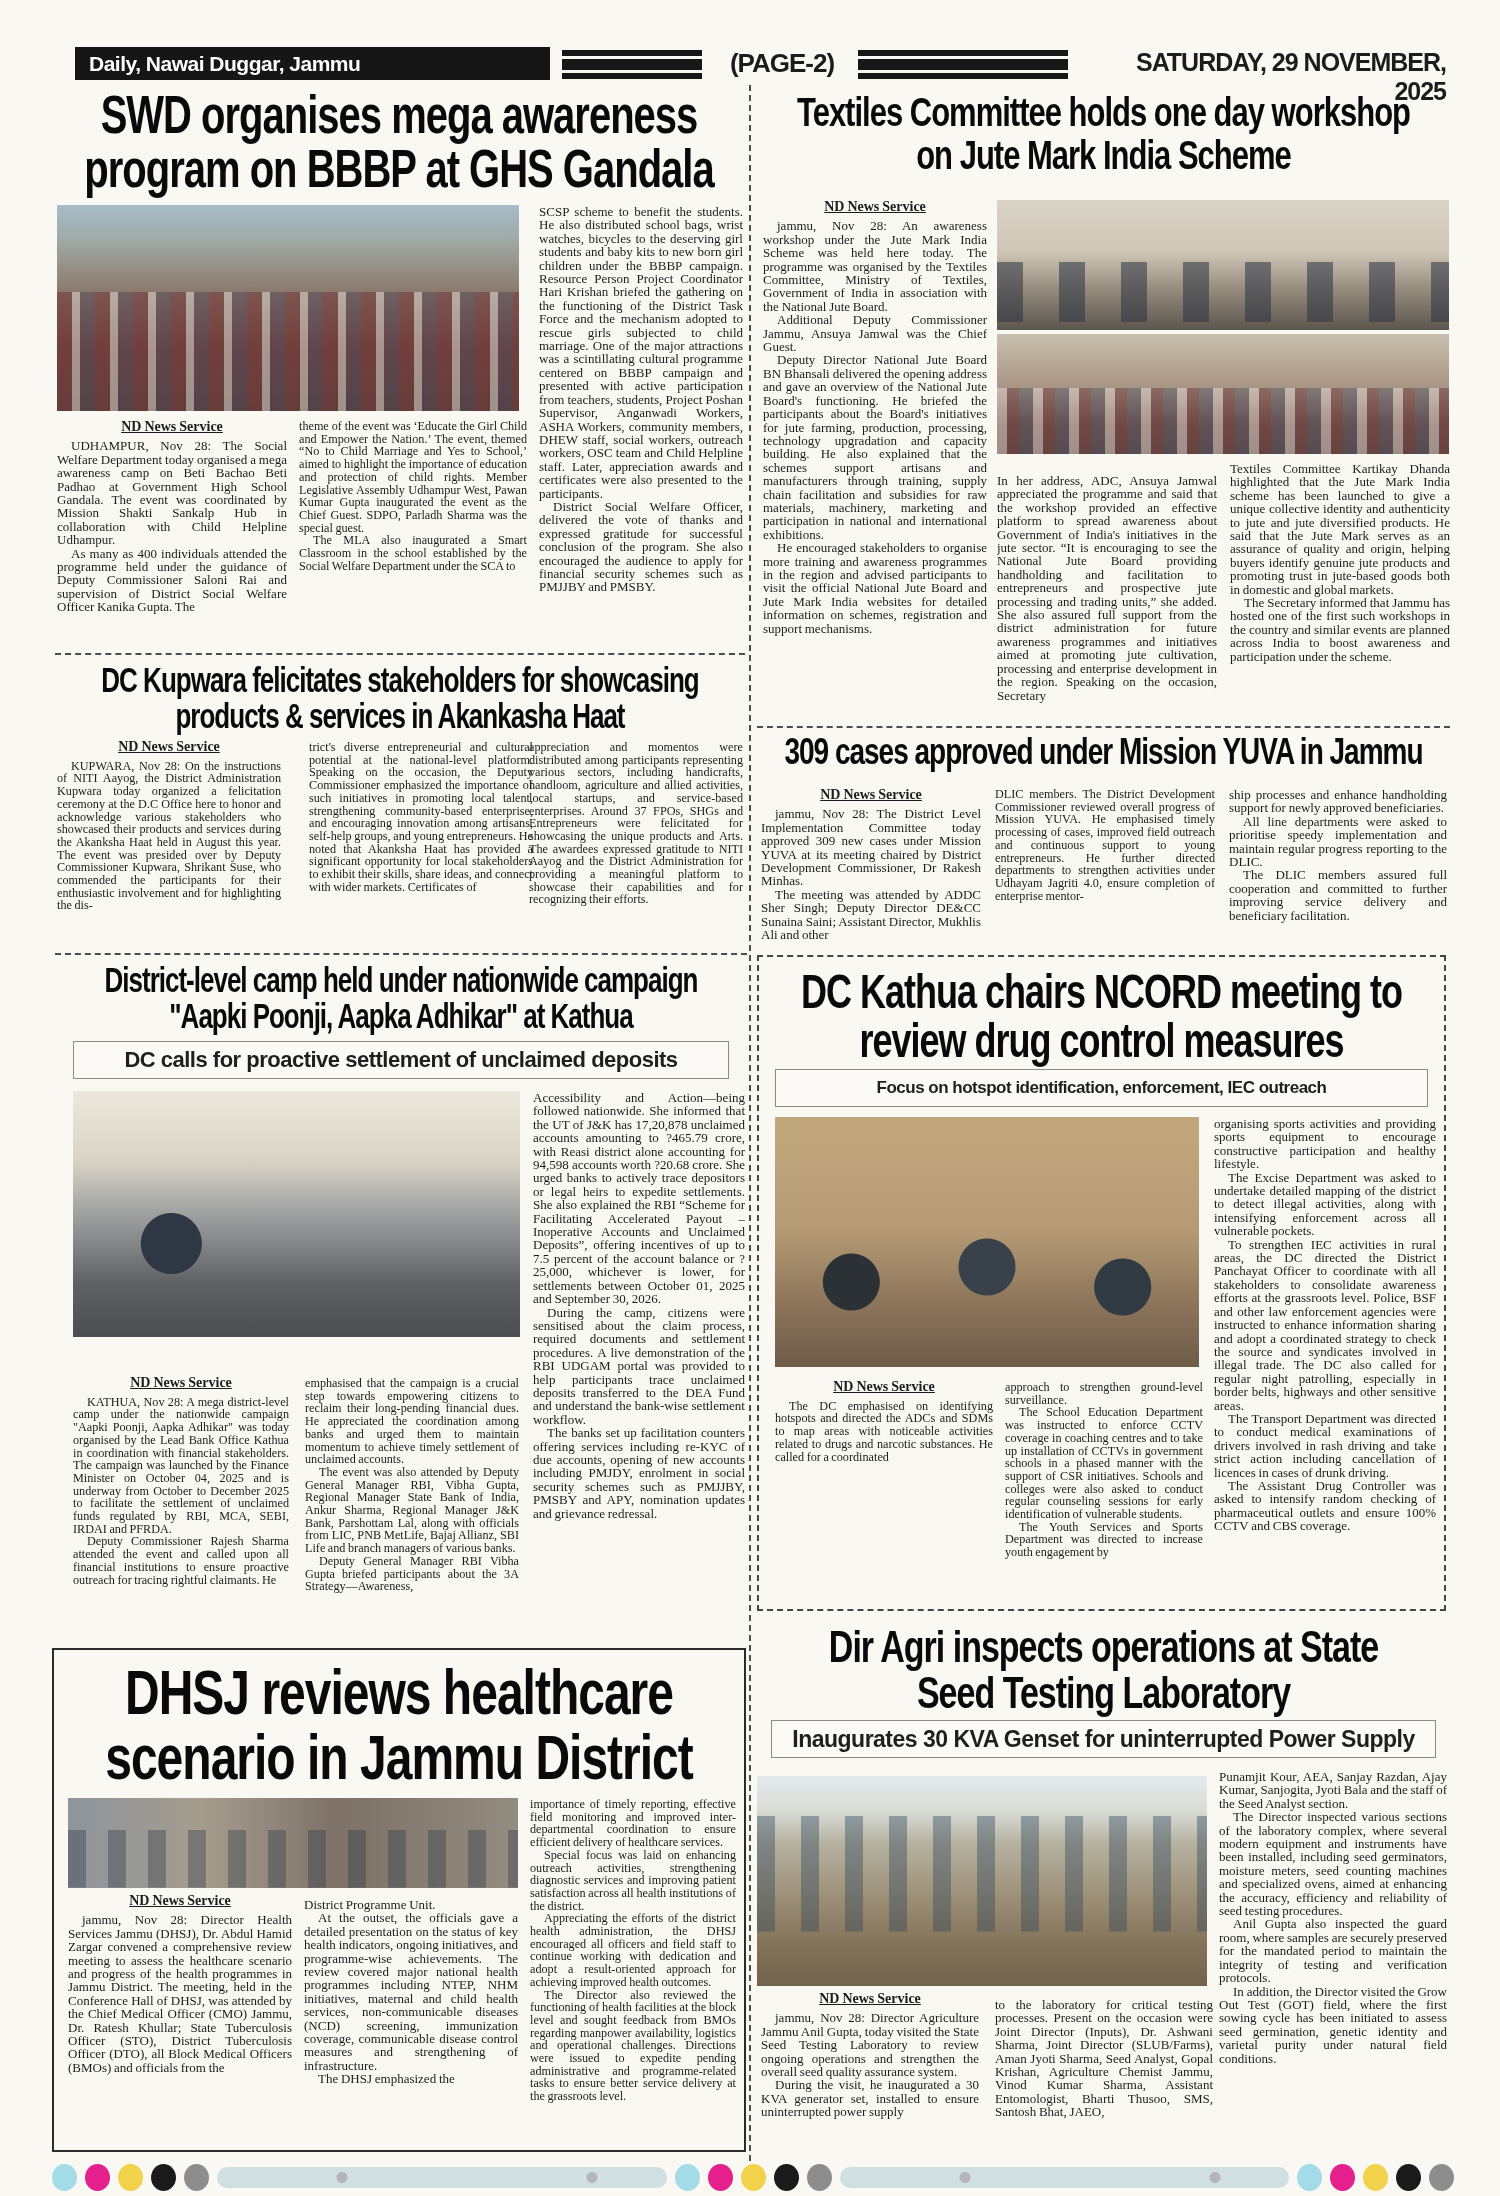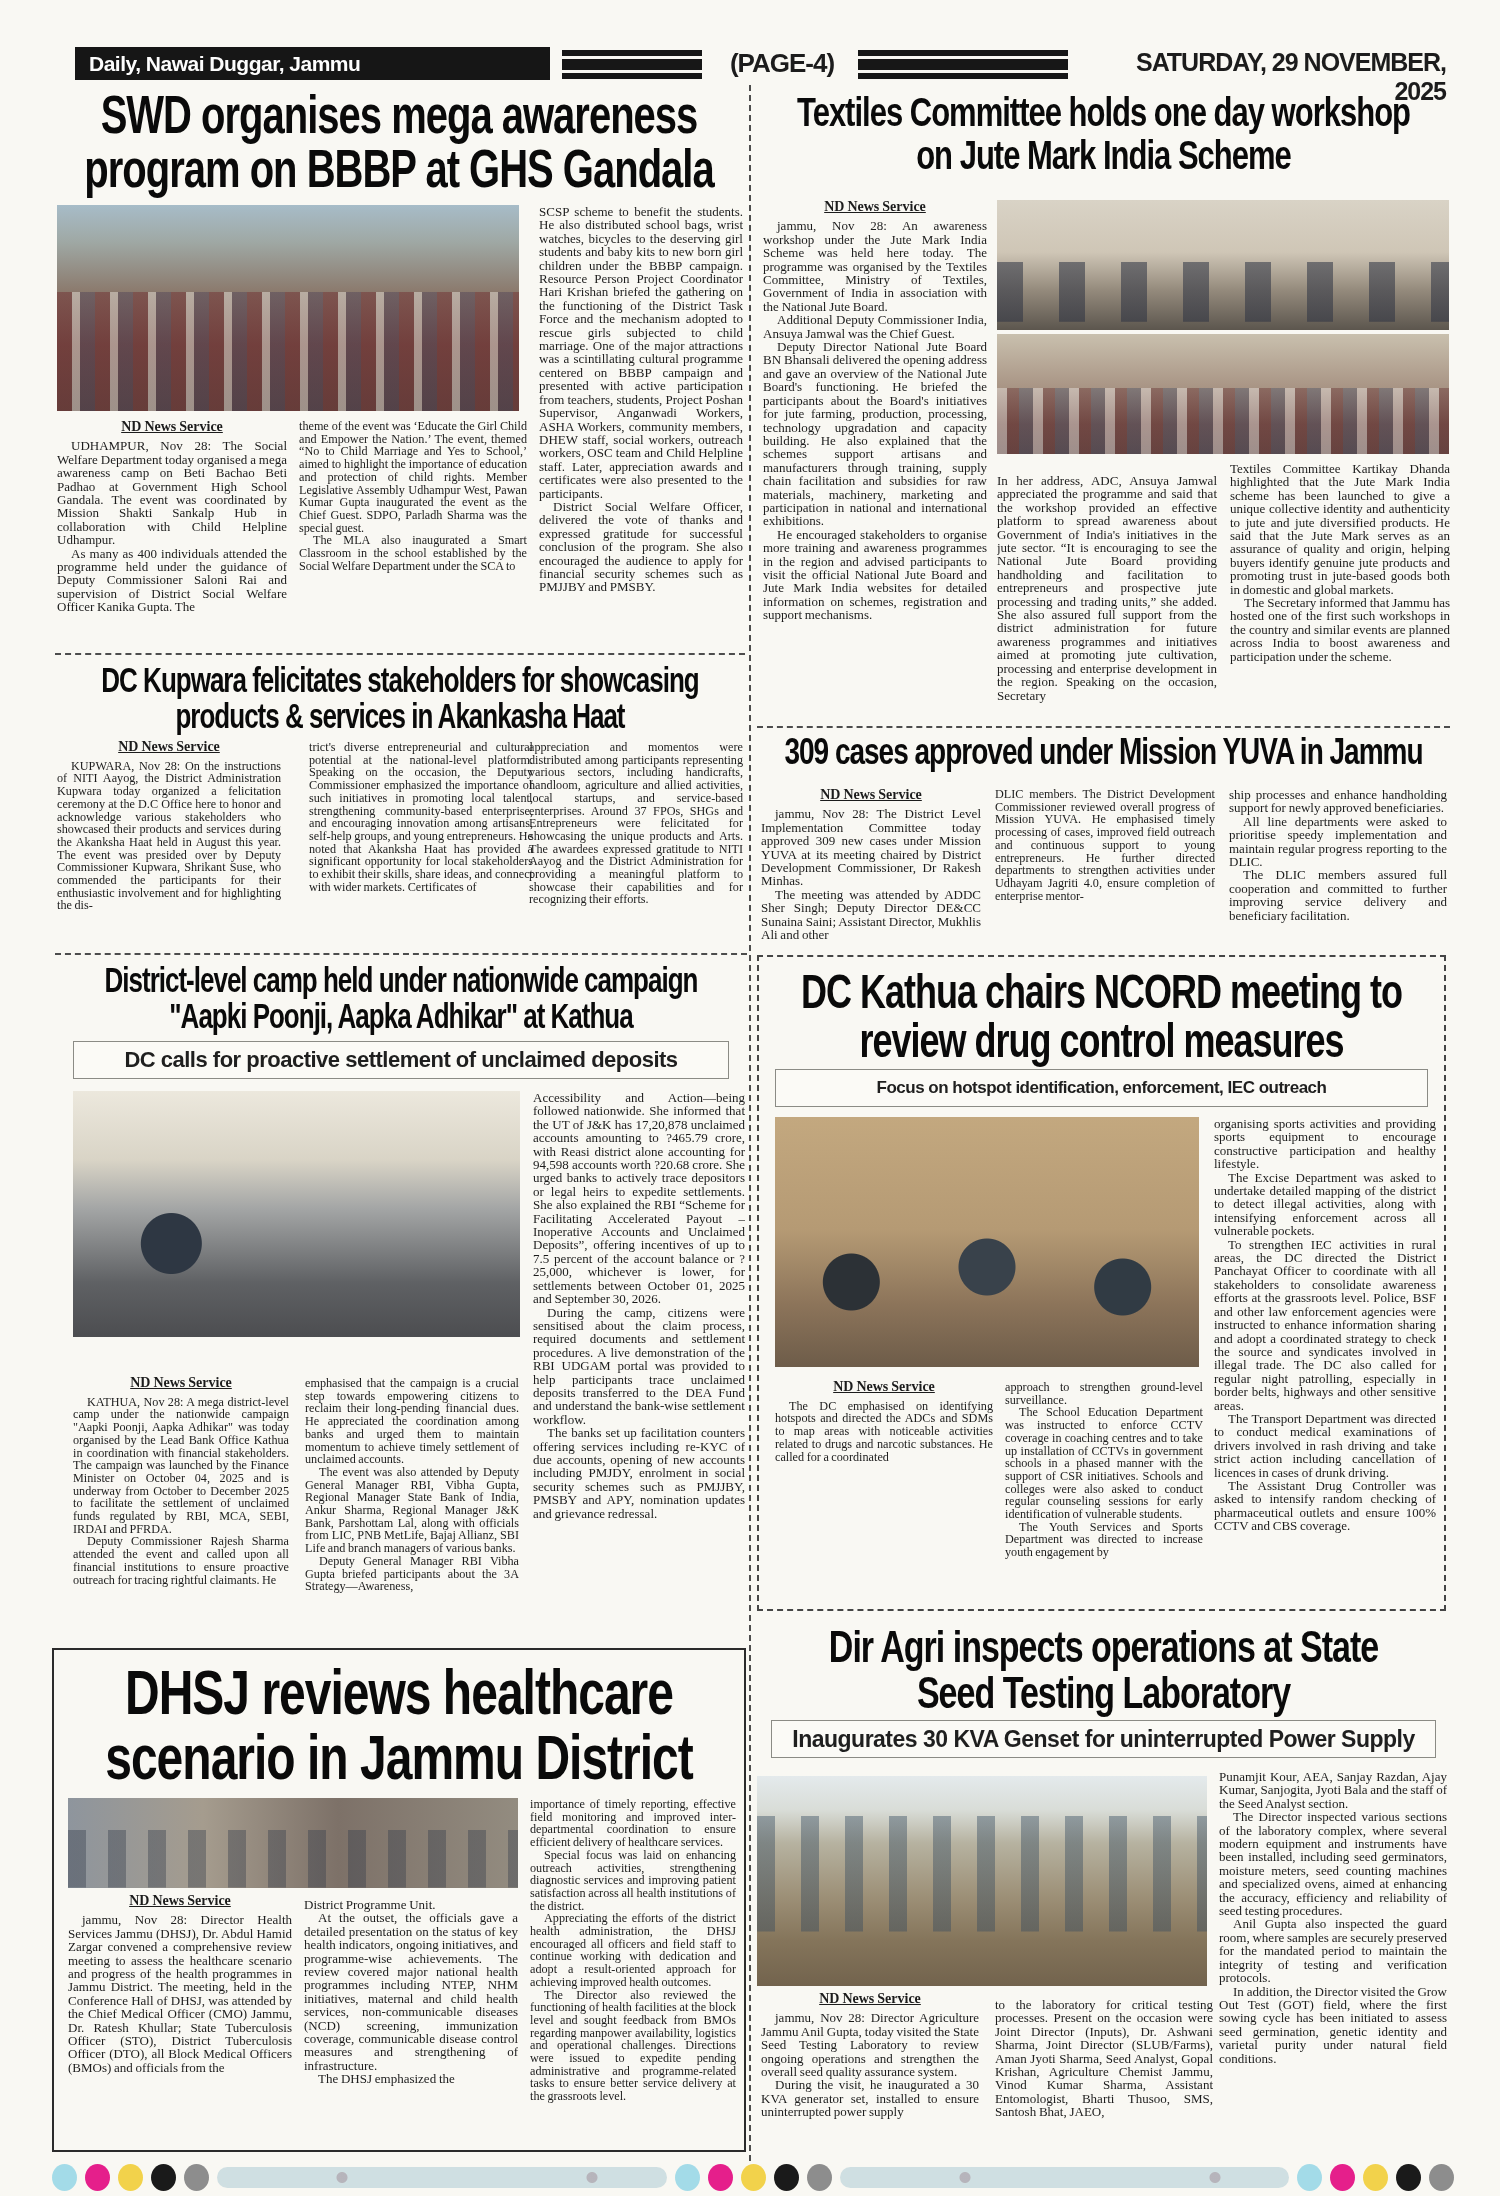--- a/index.html
+++ b/index.html
@@ -78,21 +78,21 @@
 <body>
 
 <div class="page">
 
   <div class="mast-box">Daily, Nawai Duggar, Jammu</div>
   <div class="bars bars-left">
       <i></i>
       <i class="mid"></i>
       <i></i>
     </div>
-  <div class="page-label">(PAGE-4)</div>
+  <div class="page-label">(PAGE-2)</div>
   <div class="bars bars-right">
       <i></i>
       <i class="mid"></i>
       <i></i>
     </div>
   <div class="issue-date">SATURDAY, 29 NOVEMBER, 2025</div>
 
   <div class="vrule"></div>
 
   <div class="art" style="left:55px;top:88px;width:688px;height:560px;">
@@ -116,21 +116,21 @@
       </div>
   </div>
 
   <div class="art" style="left:757px;top:88px;width:693px;height:637px;">
     <div class="headline" style="top:4px;font-size:31px;">Textiles Committee holds one day workshop
 on Jute Mark India Scheme</div>
     <div class="bodycol" style="left:6px;top:112px;width:224px;height:520px;">
       <div class="byline">ND News Service</div>
       <div>
           <p>jammu, Nov 28: An awareness workshop under the Jute Mark India Scheme was held here today. The programme was organised by the Textiles Committee, Ministry of Textiles, Government of India in association with the National Jute Board.</p>
-          <p>Additional Deputy Commissioner India, Ansuya Jamwal was the Chief Guest.</p>
+          <p>Additional Deputy Commissioner Jammu, Ansuya Jamwal was the Chief Guest.</p>
           <p>Deputy Director National Jute Board BN Bhansali delivered the opening address and gave an overview of the National Jute Board's functioning. He briefed the participants about the Board's initiatives for jute farming, production, processing, technology upgradation and capacity building. He also explained that the schemes support artisans and manufacturers through training, supply chain facilitation and subsidies for raw materials, machinery, marketing and participation in national and international exhibitions.</p>
           <p>He encouraged stakeholders to organise more training and awareness programmes in the region and advised participants to visit the official National Jute Board and Jute Mark India websites for detailed information on schemes, registration and support mechanisms.</p>
         </div>
     </div>
     <div class="photo ph-jute1" style="left:240px;top:112px;width:452px;height:130px;"></div>
     <div class="photo ph-jute2" style="left:240px;top:246px;width:452px;height:120px;"></div>
     <div class="bodycol cont" style="left:240px;top:374px;width:220px;height:258px;margin-top:12px;">
         <p>In her address, ADC, Ansuya Jamwal appreciated the programme and said that the workshop provided an effective platform to spread awareness about Government of India's initiatives in the jute sector. “It is encouraging to see the National Jute Board providing handholding and facilitation to entrepreneurs and prospective jute processing and trading units,” she added. She also assured full support from the district administration for future awareness programmes and initiatives aimed at promoting jute cultivation, processing and enterprise development in the region. Speaking on the occasion, Secretary</p>
       </div>
     <div class="bodycol cont" style="left:473px;top:374px;width:220px;height:258px;">

